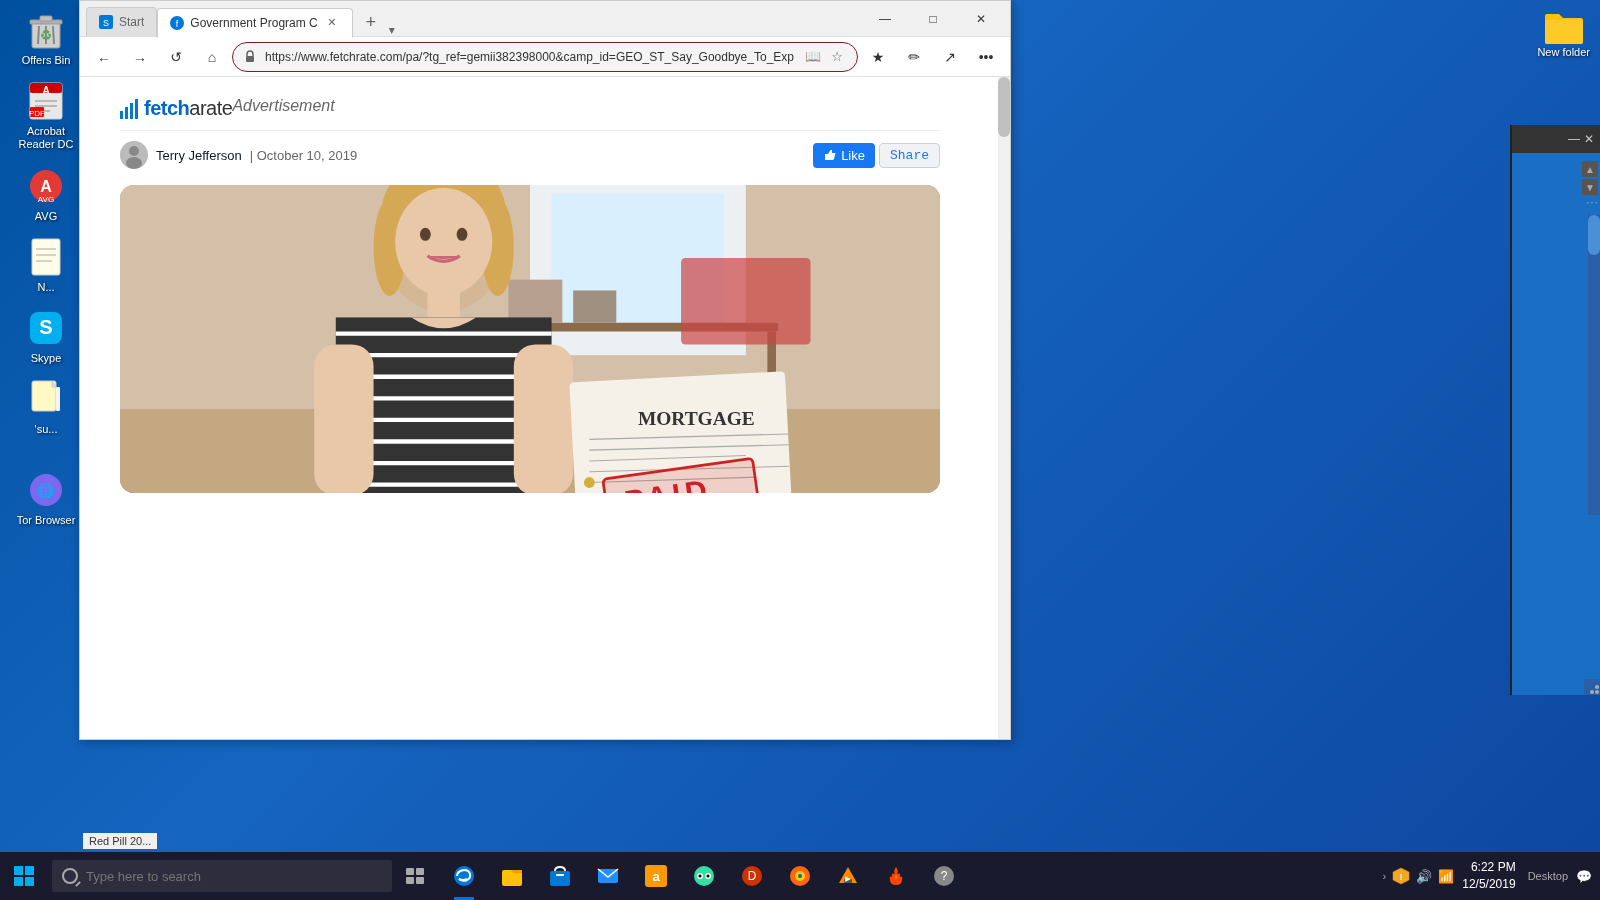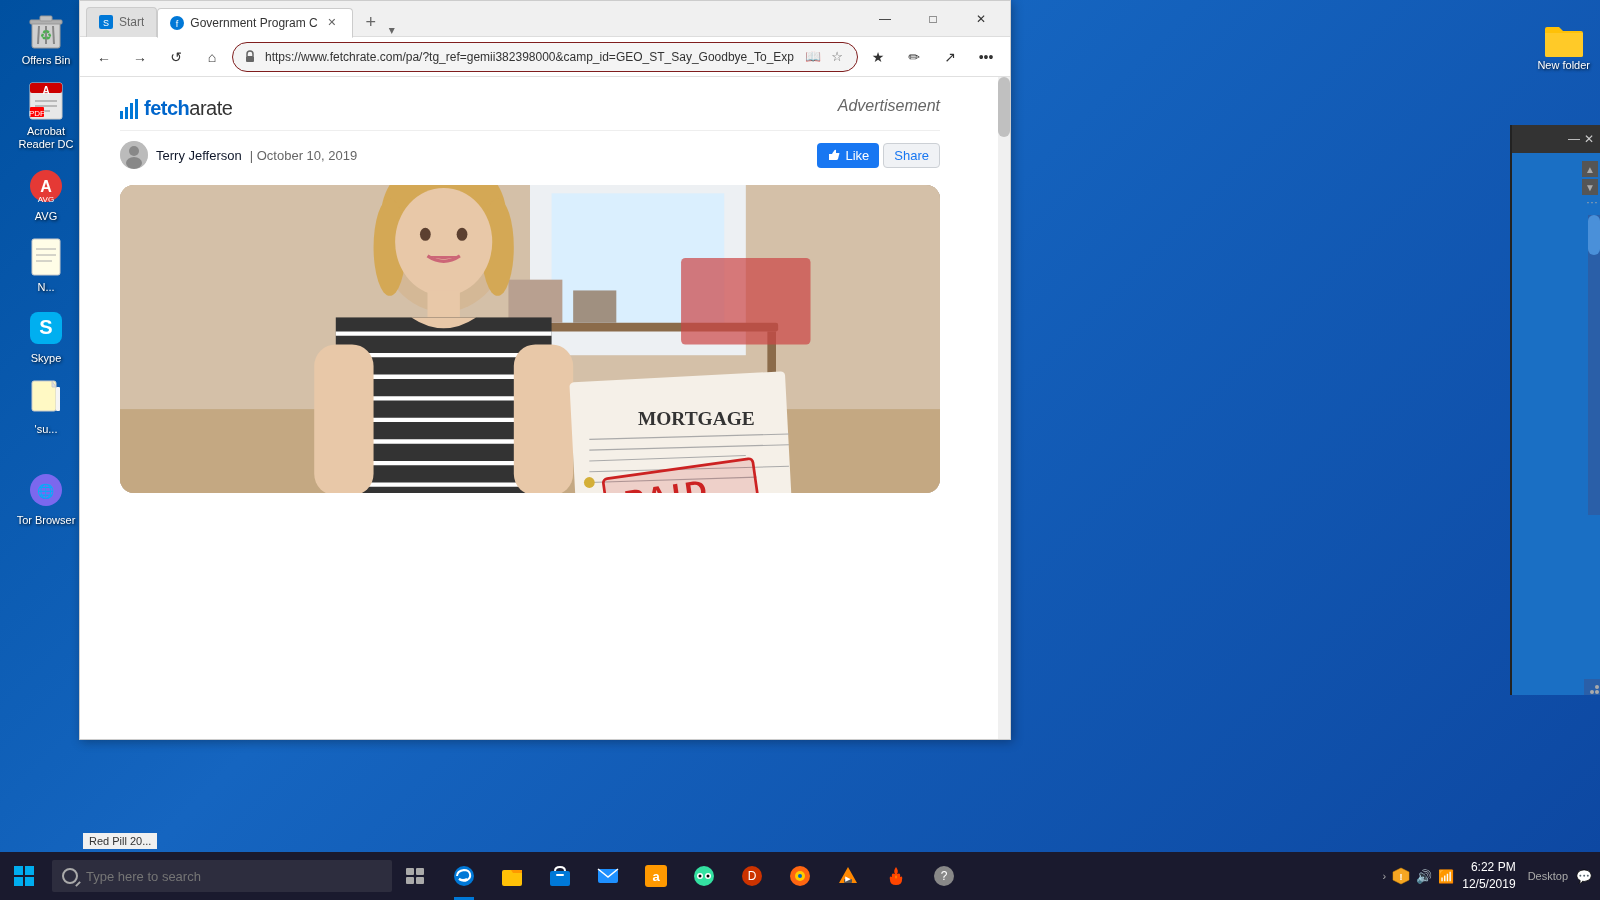--- a/index.html
+++ b/index.html
@@ -361,21 +361,21 @@
     }
 
     
     .article-container {
       padding: 20px 40px;
       max-width: 900px;
     }
 
     .article-header-ad {
       display: flex;
-      justify-content: space-between;
+      justify-content: flex-start;
       align-items: flex-start;
       margin-bottom: 1px;
     }
 
     .logo-area {
       display: flex;
       align-items: center;
       gap: 6px;
     }
 
@@ -476,20 +476,21 @@
     }
 
     .share-btn {
       background: #f0f2f5;
       color: #1877f2;
       border: 1px solid #ccd0d5;
       padding: 4px 10px;
       border-radius: 4px;
       font-size: 13px;
       cursor: pointer;
+      font-family: Liberation Mono, monospace;
     }
 
     .article-image {
       width: 100%;
       height: 308px;
       background: linear-gradient(160deg, #c8b8a0 0%, #a89880 30%, #8a7060 60%, #9a8870 100%);
       border-radius: 14px;
       position: relative;
       overflow: hidden;
       display: flex;
@@ -654,21 +655,21 @@
       <div class="d-icon-graphic">
         <svg width="36" height="40" viewBox="0 0 36 40">
           <circle cx="18" cy="20" r="16" fill="#7b68ee"></circle>
           <text x="18" y="26" text-anchor="middle" font-size="14" fill="white">🌐</text>
         </svg>
       </div>
       <div class="d-icon-label">Tor Browser</div>
     </div>
   </div>
 
-  <div style="position:absolute; top:23px; right:10px; display:flex; flex-direction:column; align-items:center; cursor:pointer;">
+  <div style="position:absolute; top:10px; right:10px; display:flex; flex-direction:column; align-items:center; cursor:pointer;">
     <svg width="42" height="36" viewBox="0 0 42 36">
       <path d="M2,6 Q2,4 4,4 L16,4 L20,8 L38,8 Q40,8 40,10 L40,32 Q40,34 38,34 L4,34 Q2,34 2,32 Z" fill="#ffc107"></path>
       <path d="M2,10 L40,10 L40,32 Q40,34 38,34 L4,34 Q2,34 2,32 Z" fill="#ffca28"></path>
     </svg>
     <span style="color:white; font-size:11px; text-shadow:1px 1px 3px rgba(0,0,0,0.9);">New folder</span>
   </div>
 
   <div class="browser-window">
 
     <div class="title-bar">

